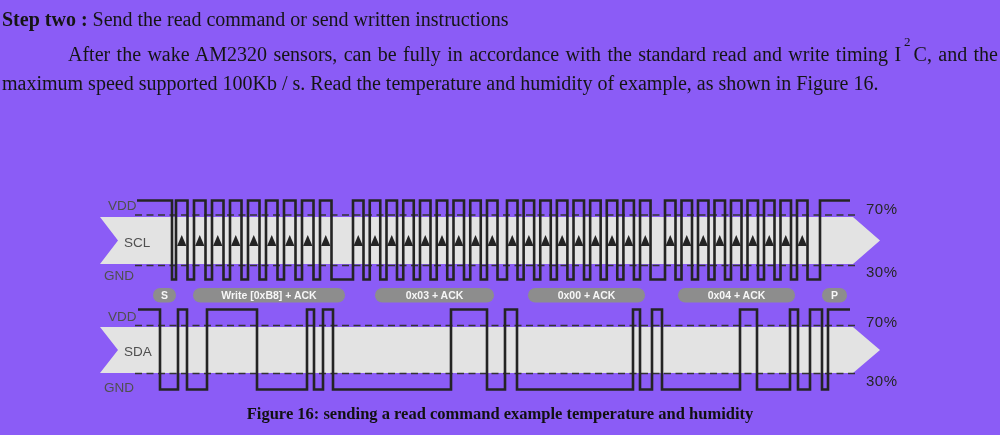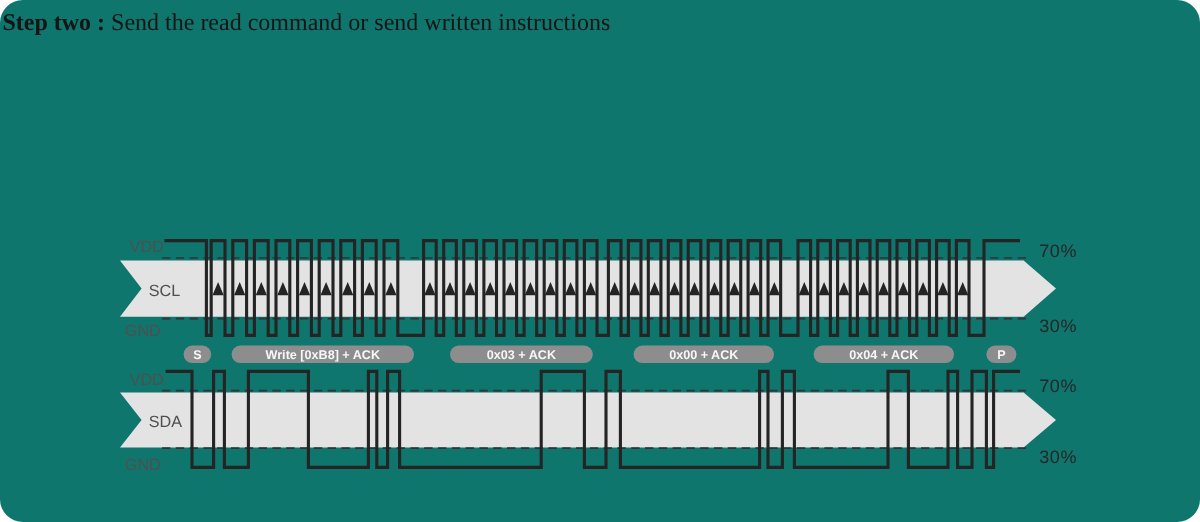--- a/index.html
+++ b/index.html
@@ -1,17 +1,17 @@
 <!DOCTYPE html>
 <html><head>
 <meta charset="utf-8">
 <style>
   html,body{margin:0;padding:0;background:#fff;}
-  .page{position:relative;width:1000px;height:435px;background:#0f766e;overflow:hidden;
-        font-family:"Liberation Serif", serif;color:#151515;border-radius:19px;}
+  .page{position:relative;width:1000px;height:435px;background:#8b5cf6;overflow:hidden;
+        font-family:"Liberation Serif", serif;color:#151515;}
   .doc{position:absolute;left:2px;top:5px;width:996px;text-align:justify;
        font-size:20px;line-height:29.4px;}
   .doc p{margin:0;padding:0;}
   .doc p.indent{text-indent:66px;}
   .doc p.cmd{margin-top:3px;}
   .doc b{font-weight:bold;}
   sup.isq{font-size:13px;position:relative;top:-7px;margin:0 3px;}
   .caption{position:absolute;top:404px;left:0;width:1000px;text-align:center;
            font-weight:bold;font-size:16.5px;color:#111;}
   svg text{font-family:"Liberation Sans", sans-serif;}
@@ -20,20 +20,21 @@
   .pilltext{font-size:10.5px;font-weight:bold;fill:#f7f7f7;}
   #wave-svg{position:absolute;left:0;top:188px;}
 </style>
 </head>
 <body>
 
 <div class="page">
 
   <div class="doc">
     <p><b>Step two :</b><span> Send the read command or send written instructions</span></p>
+    <p class="indent"><span>After the wake AM2320 sensors, can be fully in accordance with the standard read and write timing I</span><sup class="isq">2</sup><span>C, and the maximum speed supported 100Kb / s. Read the temperature and humidity of example, as shown in Figure 16.</span></p>
   </div>
 
   <svg id="wave-svg" width="1000" height="214" viewBox="0 0 1000 214">
     <g id="gen-bands">
         <polygon points="100,29 853,29 880,52.5 853,76 100,76 118,52.5" fill="#e3e3e3"></polygon>
         <polygon points="100,139 853,139 880,162 853,185 100,185 118,162" fill="#e3e3e3"></polygon>
       </g>
     <g id="gen-dashes">
         <line x1="135" y1="27" x2="858" y2="27" stroke="#333333" stroke-width="1.4" stroke-dasharray="7 4.5"></line>
         <line x1="135" y1="77.5" x2="858" y2="77.5" stroke="#333333" stroke-width="1.4" stroke-dasharray="7 4.5"></line>
@@ -101,14 +102,15 @@
     <text class="siglabel" x="104" y="92">GND</text>
     <text class="pctlabel" x="866" y="26">70%</text>
     <text class="pctlabel" x="866" y="89">30%</text>
     <text class="siglabel" x="108" y="133">VDD</text>
     <text class="siglabel" x="124" y="168">SDA</text>
     <text class="siglabel" x="104" y="204">GND</text>
     <text class="pctlabel" x="866" y="139">70%</text>
     <text class="pctlabel" x="866" y="198">30%</text>
   </svg>
 
+  <div class="caption">Figure 16: sending a read command example temperature and humidity</div>
 
 </div>
 
 </body></html>

